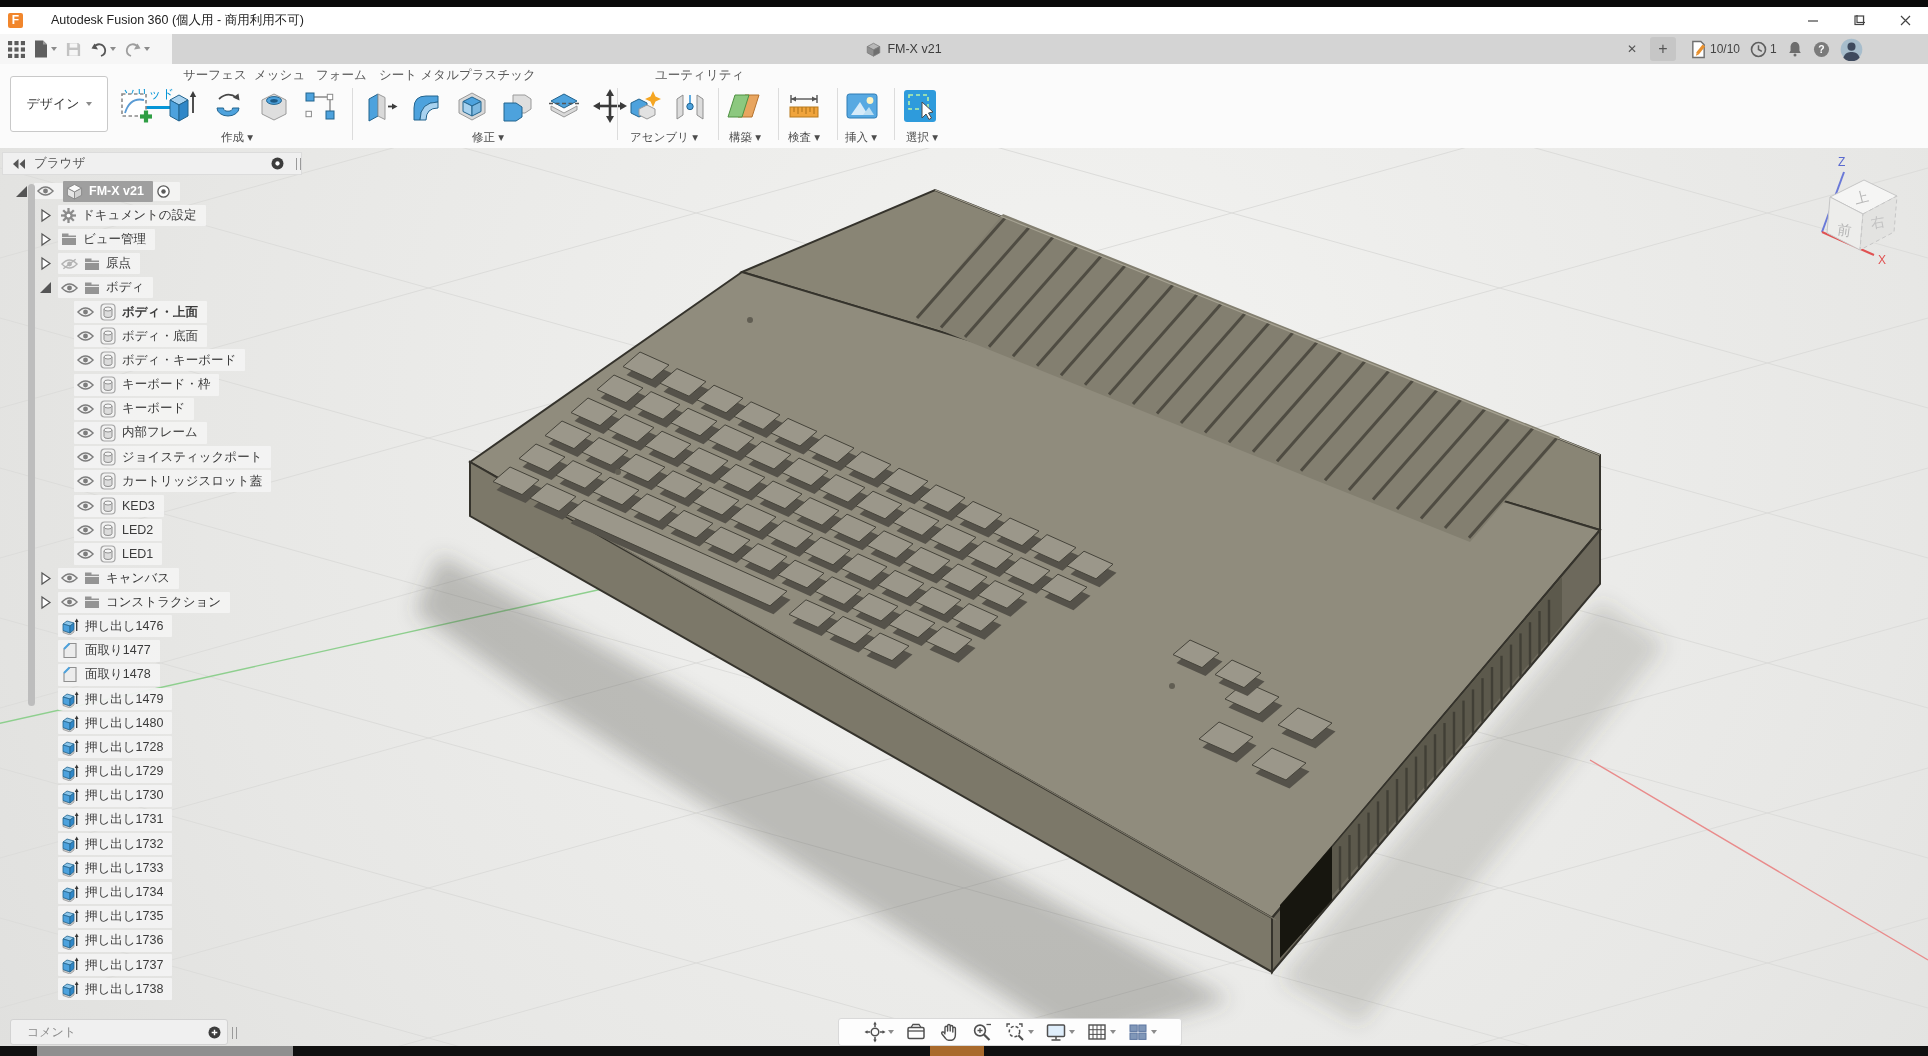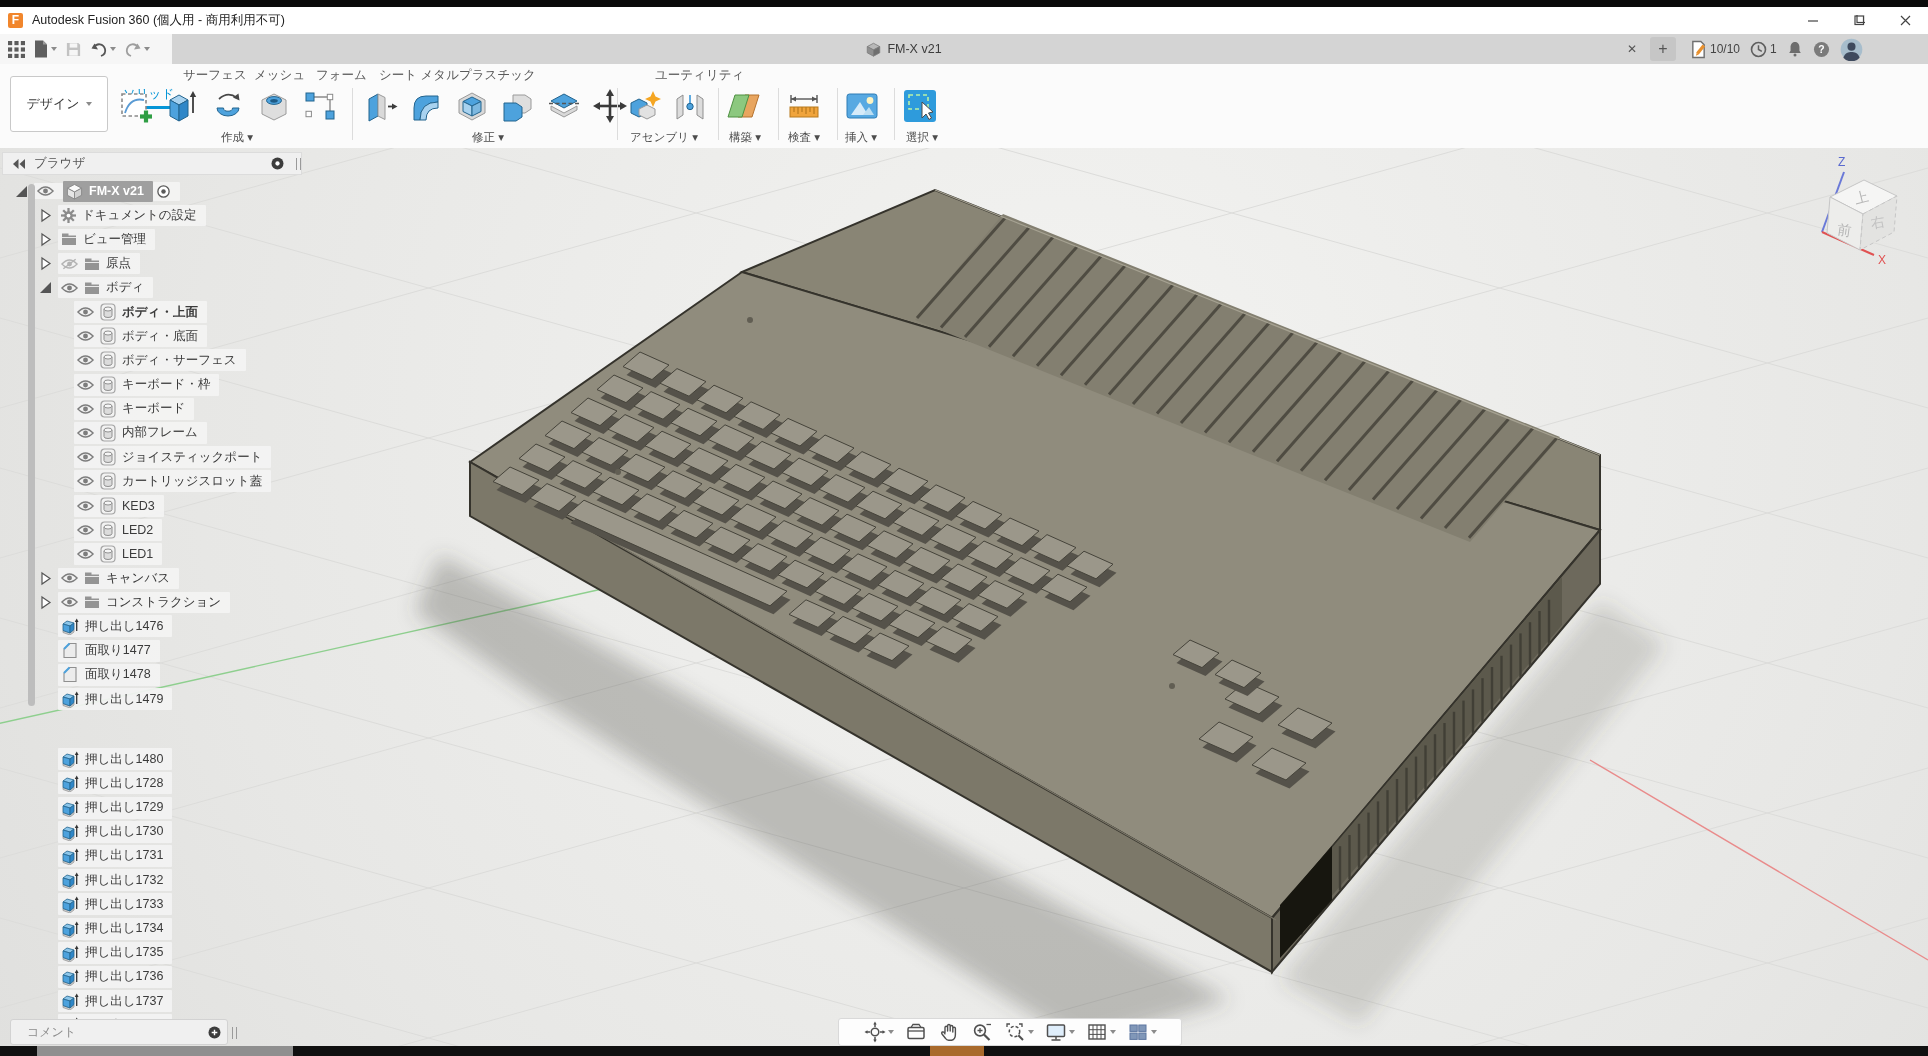--- a/index.html
+++ b/index.html
@@ -5,21 +5,21 @@
   html,body{margin:0;padding:0;background:#000;}
   #app{position:relative;width:1928px;height:1056px;overflow:hidden;
        font-family:"Liberation Sans","DejaVu Sans",sans-serif;
        -webkit-font-smoothing:antialiased;background:#e9e9e7;}
   
   #topstrip{position:absolute;left:0;top:0;width:1928px;height:7px;background:#0a0a0a;}
   #titlebar{position:absolute;left:0;top:7px;width:1928px;height:27px;background:#fff;
             display:flex;align-items:center;border-bottom:1px solid #e3e3e3;}
   #fusion-logo{width:15px;height:15px;margin:0 9px 0 8px;background:#f1862c;color:#fff;
                font-weight:bold;font-size:12px;line-height:15px;text-align:center;border-radius:2px;}
-  #win-title{font-size:12.5px;color:#222;}
+  #win-title{font-size:12.5px;color:#222;margin-left:19px;}
   #win-buttons{margin-left:auto;display:flex;height:27px;}
   .winbtn{width:46px;height:27px;display:flex;align-items:center;justify-content:center;
           color:#444;font-size:12px;}
   .winbtn svg{display:block;}
   
   #appbar{position:absolute;left:0;top:34px;width:1928px;height:30px;background:#d4d4d4;}
   #qat{position:absolute;left:0;top:0;width:172px;height:30px;background:#f6f6f6;
        display:flex;align-items:center;gap:4px;padding-left:6px;box-sizing:border-box;}
   .qat-item{display:flex;align-items:center;gap:2px;padding:2px;}
   .caret{width:0;height:0;border-left:3.5px solid transparent;border-right:3.5px solid transparent;
@@ -879,21 +879,21 @@
               <circle cx="9" cy="6" r="2.6" fill="#7d7d7d"></circle>
             </svg>
           </span>
           <span style="display:inline-flex;align-items:center">
             <svg width="16" height="18" viewBox="0 0 16 18">
               <rect x="1" y="1" width="14" height="16" rx="3.5" fill="none" stroke="#a5a5a5" stroke-width="1.2"></rect>
               <path d="M4 6 L12 6 L12 12.5 Q12 14.5 8 14.5 Q4 14.5 4 12.5 Z" fill="#dcdcdc" stroke="#8f8f8f"></path>
               <ellipse cx="8" cy="6" rx="4" ry="2" fill="#f5f5f5" stroke="#8f8f8f"></ellipse>
             </svg>
           </span>
-          <span>ボディ・サーフェス</span>
+          <span>ボディ・キーボード</span>
         </span>
       </div>
       <div class="trow" style="padding-left: 72px;">
         <span class="chip">
           <span style="display:inline-flex;align-items:center">
             <svg width="17" height="12" viewBox="0 0 18 12">
               <path d="M1 6 Q9 -2.5 17 6 Q9 14.5 1 6 Z" fill="none" stroke="#7d7d7d" stroke-width="1.5"></path>
               <circle cx="9" cy="6" r="2.6" fill="#7d7d7d"></circle>
             </svg>
           </span>
@@ -1124,21 +1124,21 @@
               <polygon points="2,7 6,4 13,6 9,9" fill="#8cc6ea" stroke="#23648e" stroke-width="0.8"></polygon>
               <polygon points="2,7 9,9 9,16 2,13.5" fill="#4da2dd" stroke="#23648e" stroke-width="0.8"></polygon>
               <polygon points="9,9 13,6 13,12.5 9,16" fill="#2f87c8" stroke="#23648e" stroke-width="0.8"></polygon>
               <line x1="15.7" y1="14" x2="15.7" y2="4" stroke="#333" stroke-width="1.3"></line>
               <polygon points="15.7,1.5 13.8,5 17.6,5" fill="#333"></polygon>
             </svg>
           </span>
           <span>押し出し1479</span>
         </span>
       </div>
-      <div class="trow" style="padding-left: 56px; margin-top: 36px;">
+      <div class="trow" style="padding-left: 56px;">
         <span class="chip">
           <span style="display:inline-flex;align-items:center">
             <svg width="18" height="18" viewBox="0 0 18 18">
               <polygon points="2,13.5 9,16 13,12.5 13,15 9,18 2,15.5" fill="#cfcfcf" stroke="#8f8f8f" stroke-width="0.7"></polygon>
               <polygon points="2,7 6,4 13,6 9,9" fill="#8cc6ea" stroke="#23648e" stroke-width="0.8"></polygon>
               <polygon points="2,7 9,9 9,16 2,13.5" fill="#4da2dd" stroke="#23648e" stroke-width="0.8"></polygon>
               <polygon points="9,9 13,6 13,12.5 9,16" fill="#2f87c8" stroke="#23648e" stroke-width="0.8"></polygon>
               <line x1="15.7" y1="14" x2="15.7" y2="4" stroke="#333" stroke-width="1.3"></line>
               <polygon points="15.7,1.5 13.8,5 17.6,5" fill="#333"></polygon>
             </svg>

